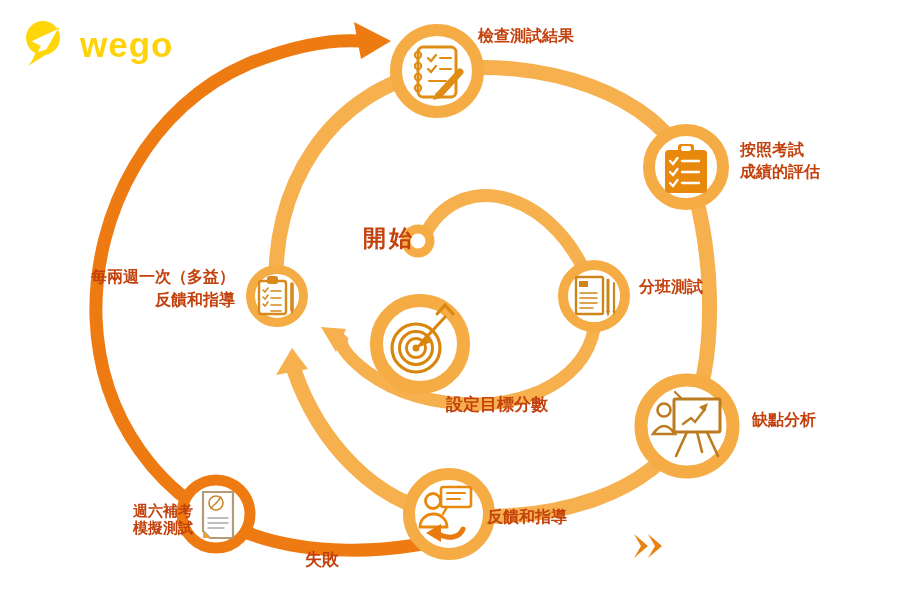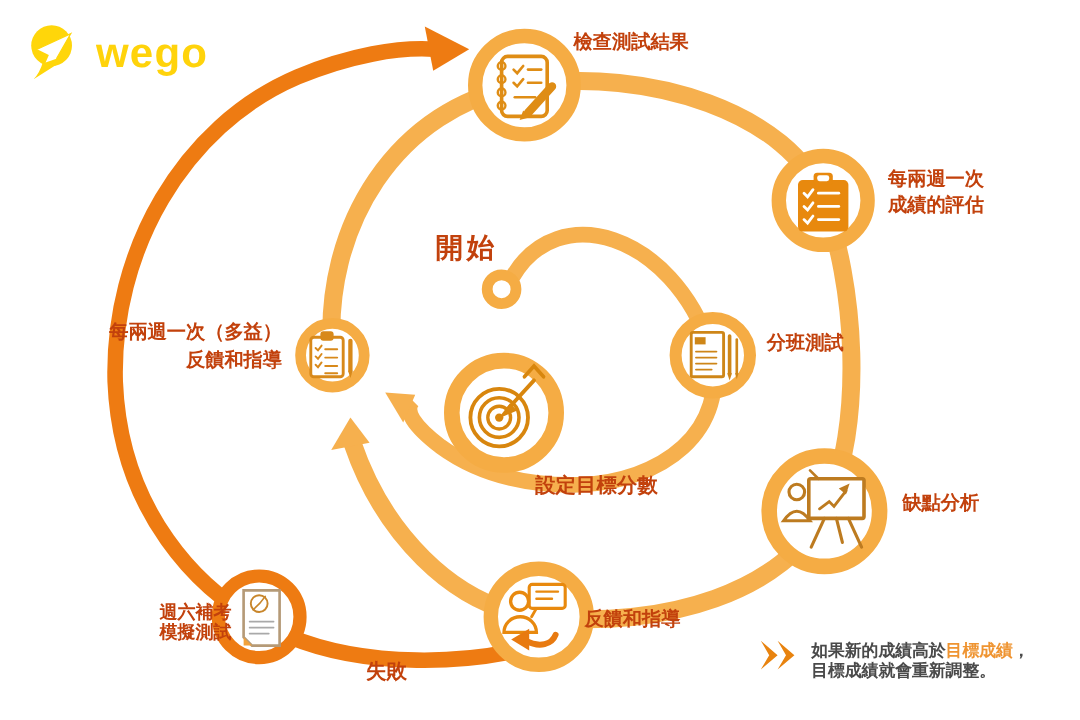--- a/index.html
+++ b/index.html
@@ -1,21 +1,21 @@
 <!DOCTYPE html>
 <html><head>
 <meta charset="utf-8">
 <style>
   html,body{margin:0;padding:0;background:#fff;}
   #canvas{position:relative;width:900px;height:600px;background:#ffffff;overflow:hidden;
           font-family:"Liberation Sans","DejaVu Sans",sans-serif;}
   #diagram-svg{position:absolute;left:0;top:0;}
   .lbl{position:absolute;color:#c2410c;font-weight:700;font-size:16px;line-height:22px;white-space:nowrap;}
   .lbl.r{text-align:right;}
-  #lbl-start{font-size:23px;letter-spacing:3px;}
+  #lbl-start{font-size:23px;letter-spacing:3px;margin-top:32px;}
   #lbl-check{left:478px;top:25px;}
   #lbl-eval{left:740px;top:139px;}
   #lbl-placement{left:639px;top:276px;}
   #lbl-weakness{left:752px;top:409px;}
   #lbl-feedback{left:487px;top:506px;}
   #lbl-biweekly{left:40px;top:267px;width:195px;line-height:23px;font-family:Liberation Mono, monospace;}
   #lbl-saturday{left:70px;top:502px;width:123px;font-size:15px;line-height:17px;}
   #lbl-fail{left:305px;top:549px;font-size:17px;}
   #lbl-start{left:363px;top:195px;}
   #lbl-goal{left:446px;top:394px;}
@@ -158,21 +158,21 @@
       <polygon points="9,25 37,12 25,33" fill="#ffffff"></polygon>
       <polygon points="20,27 25,33 16,36" fill="#ffffff"></polygon>
       <path d="M9,25 L37,12 L25,33" fill="none" stroke="#FFD60A" stroke-width="1"></path>
     </svg>
     <div class="wordmark">wego</div>
   </div>
 
   <div class="lbl" id="lbl-check">檢查測試結果</div>
 
   <div class="lbl" id="lbl-eval">
-    <div>每兩週一次</div>
+    <div>按照考試</div>
     <div>成績的評估</div>
   </div>
 
   <div class="lbl" id="lbl-placement">分班測試</div>
 
   <div class="lbl" id="lbl-weakness">缺點分析</div>
 
   <div class="lbl" id="lbl-feedback">反饋和指導</div>
 
   <div class="lbl r" id="lbl-biweekly">
@@ -189,19 +189,15 @@
 
   <div class="lbl" id="lbl-start">開始</div>
 
   <div class="lbl" id="lbl-goal">設定目標分數</div>
 
   <div class="note">
     <svg width="32" height="26" viewBox="0 0 32 26">
       <polygon points="0,0 14,12 0,24 7,12" fill="#E8830F"></polygon>
       <polygon points="14,0 28,12 14,24 21,12" fill="#E8830F"></polygon>
     </svg>
-    <div class="note-text">
-      <div><span>如果新的成績高於</span><span class="note-hl">目標成績</span><span>，</span></div>
-      <div>目標成績就會重新調整。</div>
-    </div>
   </div>
 
 </div>
 
 </body></html>

